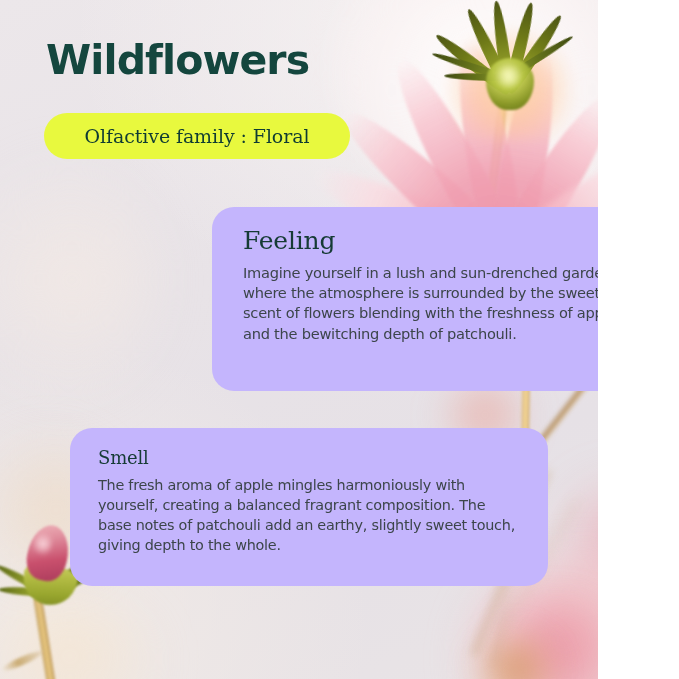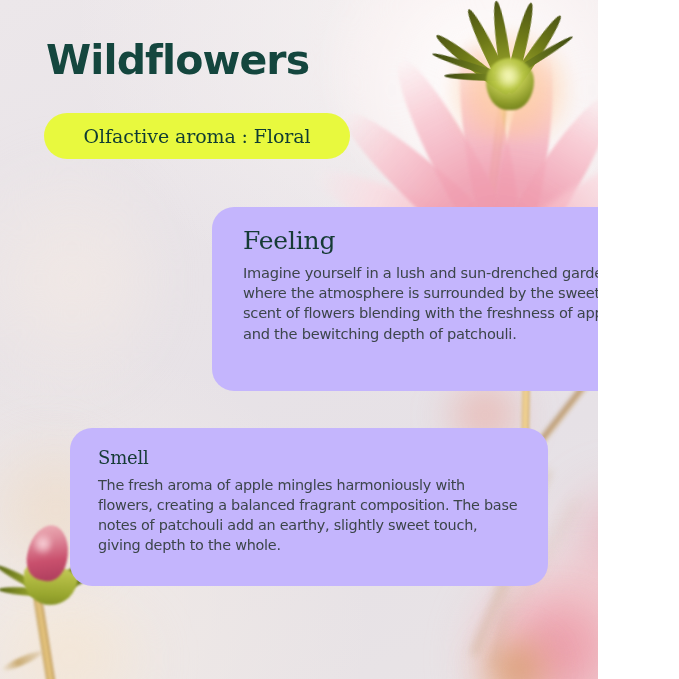--- a/index.html
+++ b/index.html
@@ -408,27 +408,27 @@
     <div class="bud-calyx"></div>
     <div class="bud-head"></div>
     <div class="bud-head-hl"></div>
   </div>
 
   <div id="content">
 
     <h1 id="page-title">Wildflowers</h1>
 
     <div id="family-badge">
-      <span class="badge-text">Olfactive aroma : Floral</span>
+      <span class="badge-text">Olfactive family : Floral</span>
     </div>
 
     <div class="info-card" id="card-feeling">
       <h2 class="card-heading">Feeling</h2>
       <p class="card-body">Imagine yourself in a lush and sun-drenched garden, where the atmosphere is surrounded by the sweet scent of flowers blending with the freshness of apple and the bewitching depth of patchouli.</p>
     </div>
 
     <div class="info-card" id="card-smell">
       <h2 class="card-heading">Smell</h2>
-      <p class="card-body">The fresh aroma of apple mingles harmoniously with flowers, creating a balanced fragrant composition. The base notes of patchouli add an earthy, slightly sweet touch, giving depth to the whole.</p>
+      <p class="card-body">The fresh aroma of apple mingles harmoniously with yourself, creating a balanced fragrant composition. The base notes of patchouli add an earthy, slightly sweet touch, giving depth to the whole.</p>
     </div>
 
   </div>
 </div>
 
 </body></html>

